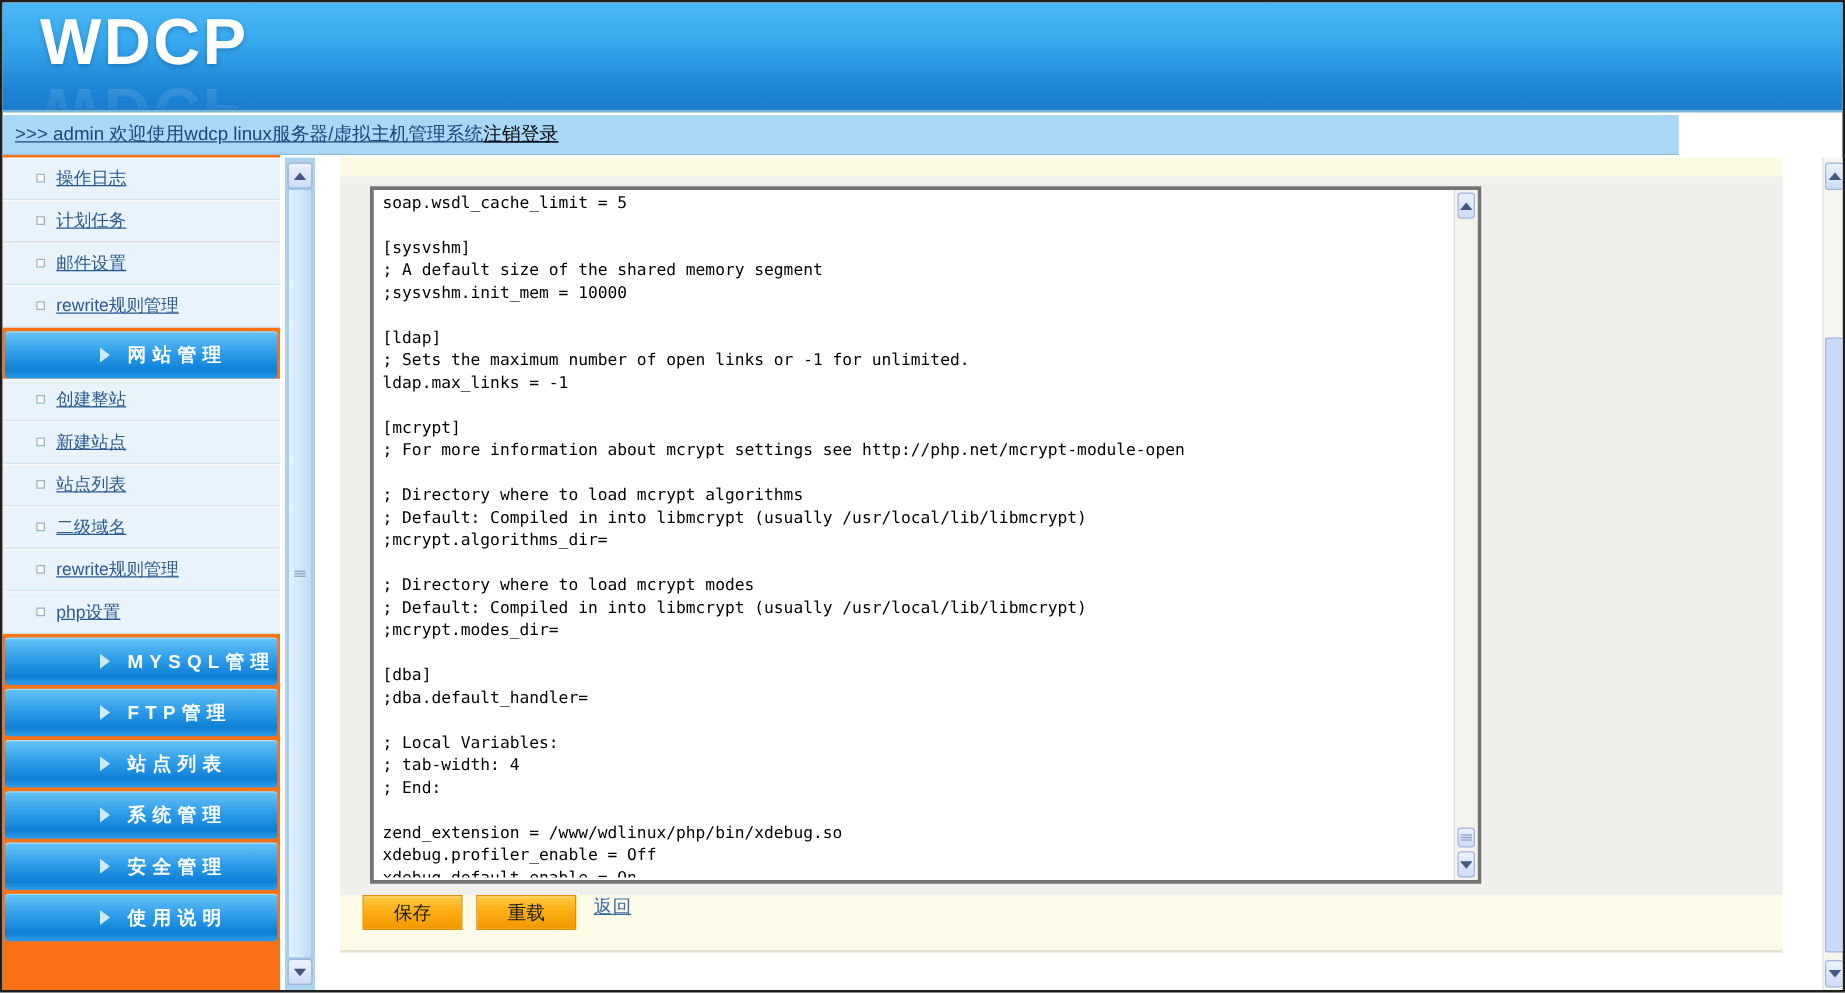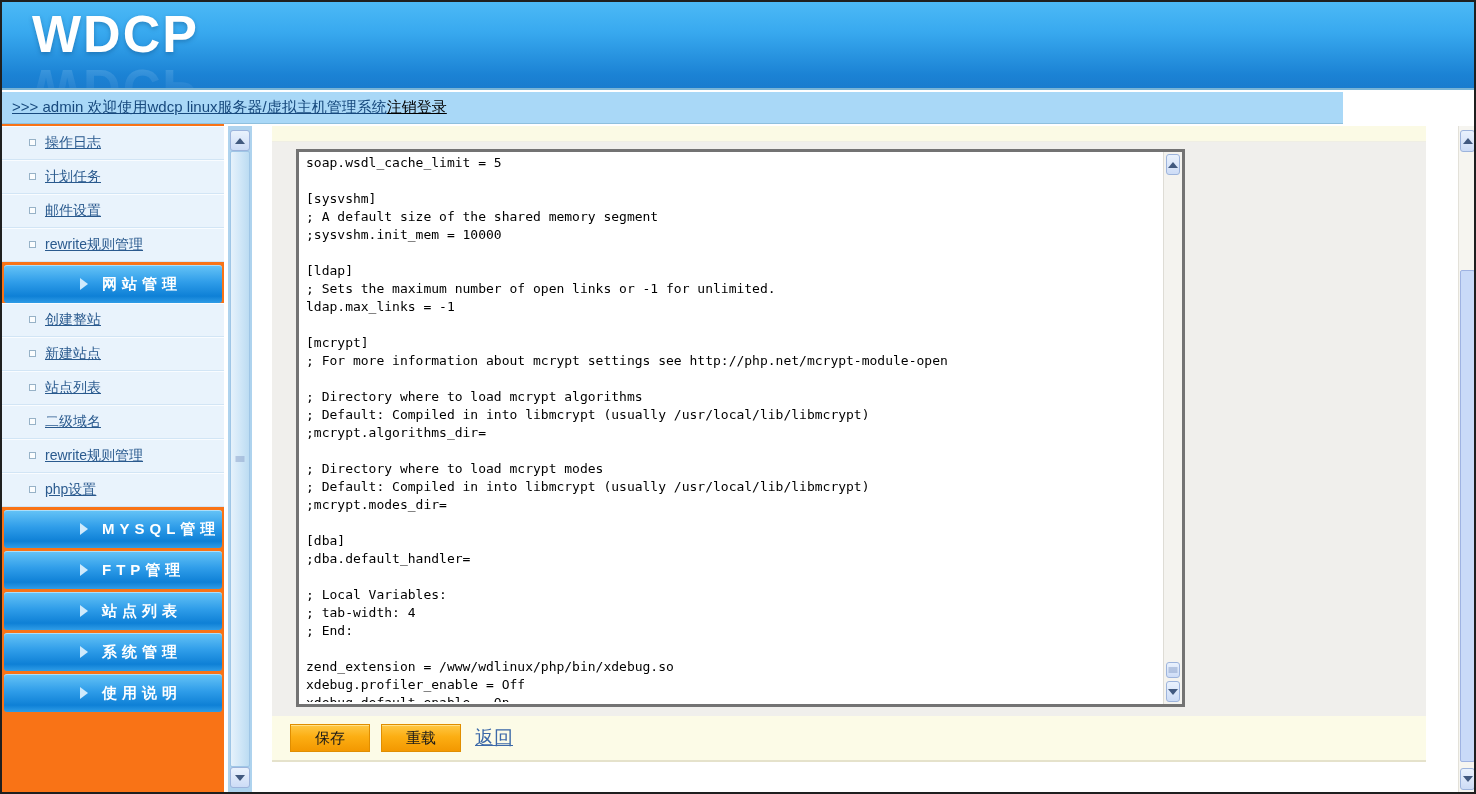--- a/index.html
+++ b/index.html
@@ -93,21 +93,21 @@
     position:absolute; left:270px; top:124px; width:1154px; height:16px;
     background:#fbfae5; border-bottom:1px solid #efeee4;
   }
   .panel-gray {
     position:absolute; left:270px; top:140px; width:1154px; height:574px;
     background:#f0efec;
   }
   .button-row {
     position:absolute; left:270px; top:714px; width:1154px; height:46px;
     background:#fcfbe7; border-bottom:2px solid #e5e2cb;
-    display:flex; align-items:center;
+    display:flex; 
   }
 
   
   .editor {
     position:absolute; left:24px; top:7px; width:889px; height:558px;
     background:#ffffff; border:3px solid #737373; cursor:text;
   }
   .editor pre {
     position:absolute; left:7px; top:2px; right:22px; bottom:2px; margin:0;
     font-family:"DejaVu Sans Mono", monospace; font-size:13px; line-height:18px;
@@ -127,21 +127,21 @@
   
   .orange-btn {
     height:28px; min-width:80px; padding:0 22px; margin-right:6px;
     background:linear-gradient(180deg,#ffc844 0%,#fcae13 45%,#f39800 100%);
     border:1px solid #e08e00; box-shadow:inset 0 1px 0 #ffe089;
     color:#1a1a1a; font-size:15px; cursor:pointer;
     font-family:"Liberation Sans", sans-serif;
   }
   .btn-save { margin-left:18px; }
   .btn-reload { margin-left:5px; }
-  .back-link { margin-left:8px; color:#3b68a8; font-size:19px; text-decoration:underline; cursor:pointer; }
+  .back-link { margin-left:8px; color:#3b68a8; font-size:15px; text-decoration:underline; cursor:pointer; }
 
   
   .page-scroll {
     position:absolute; left:1456px; top:124px; width:18px; height:668px;
     background:#f6f5f0; border-left:1px solid #e3e1d9;
   }
   .page-scroll .sb-btn { left:1px; right:1px; height:22px; }
   .page-scroll .up-btn { top:4px; }
   .page-scroll .down-btn { bottom:4px; }
   .page-scroll .thumb {
@@ -215,20 +215,24 @@
     <span class="cat-arrow"></span>
     <span>FTP管理</span>
   </div>
   <div class="side-cat">
     <span class="cat-arrow"></span>
     <span>站点列表</span>
   </div>
   <div class="side-cat">
     <span class="cat-arrow"></span>
     <span>系统管理</span>
+  </div>
+  <div class="side-cat">
+    <span class="cat-arrow"></span>
+    <span>安全管理</span>
   </div>
   <div class="side-cat">
     <span class="cat-arrow"></span>
     <span>使用说明</span>
   </div>
 </div>
 
 <div class="side-scroll">
   <div class="sb-btn up-btn" style="top:4px;">
     <span class="arr arr-up"></span>

